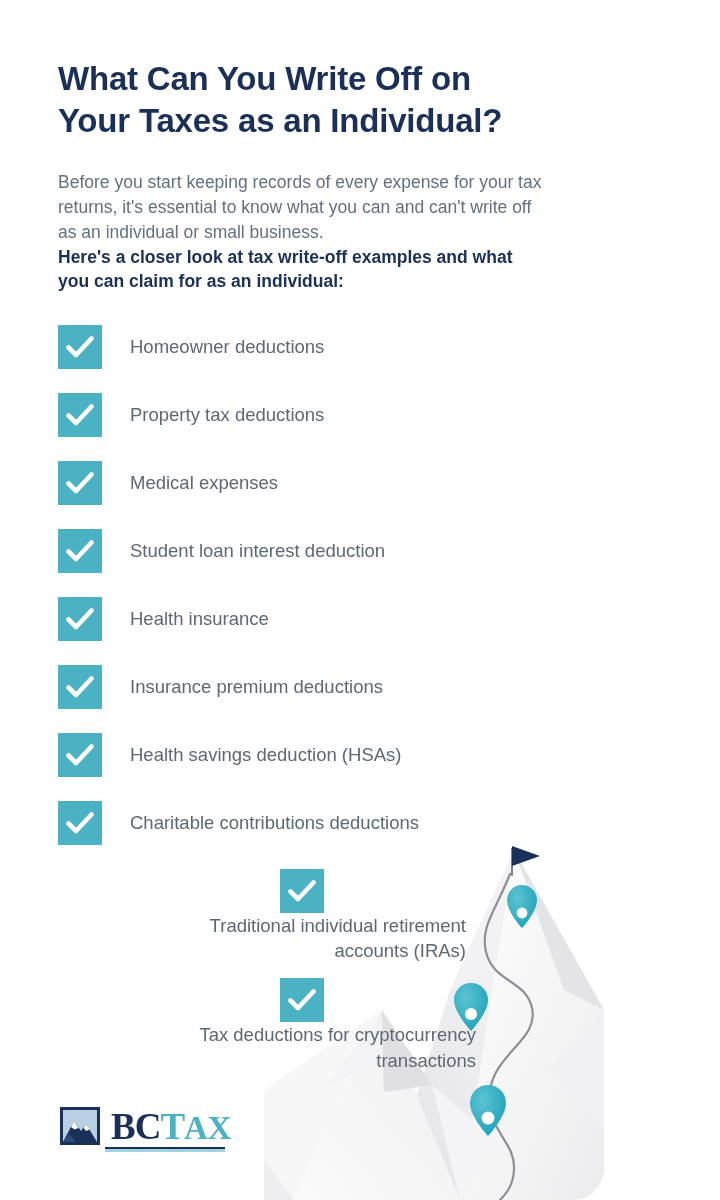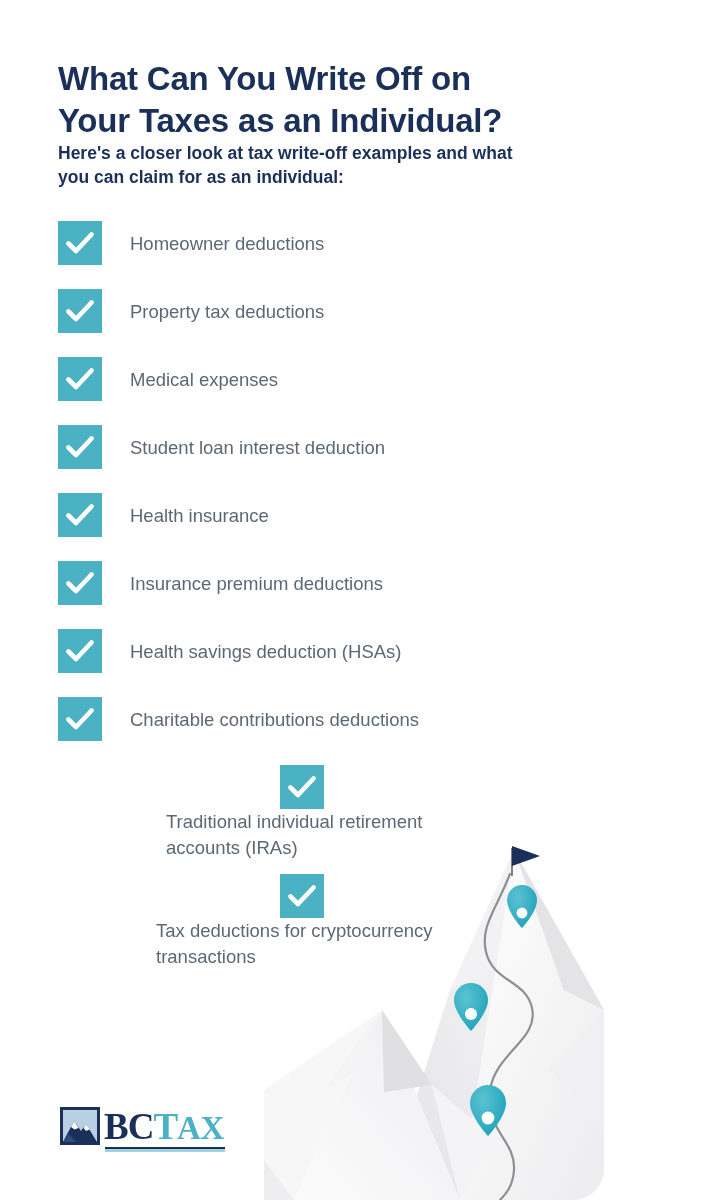--- a/index.html
+++ b/index.html
@@ -61,20 +61,21 @@
   
   #checklist {
     margin-top:32px;
     list-style:none;
   }
   .check-item {
     display:flex;
     align-items:center;
     min-height:44px;
     margin-bottom:24px;
+    text-align:right;
   }
   .check-item.two-line { margin-bottom:14px;flex-direction:column; }
 
   .checkbox {
     flex:0 0 auto;
     width:44px; height:44px;
     background:#4bb2c4;
     display:flex;
     align-items:center;
     justify-content:center;
@@ -98,21 +99,21 @@
   }
   .logo-row {
     display:flex;
     align-items:center;
   }
   #logo-mark {
     width:40px; height:38px;
     display:block;
   }
   #logo-wordmark {
-    margin-left:4px;
+    margin-left:11px;
     display:flex;
     align-items:baseline;
     font-family:"Liberation Serif", serif;
     line-height:1;
   }
   .logo-bc {
     color:#1b3058;
     font-size:37px;
     font-weight:bold;
     letter-spacing:-1px;
@@ -195,20 +196,21 @@
     <g>
       <path d="M206,263 a18,18 0 0 1 36,0 c0,14 -18,33 -18,33 s-18,-19 -18,-33 z" fill="url(#pinG)"></path>
       <circle cx="224" cy="278" r="6.4" fill="#ffffff"></circle>
     </g>
   </svg>
 
   <div id="content">
 
     <h1 id="page-title">What Can You Write Off on Your Taxes as an Individual?</h1>
 
+    <p id="intro-paragraph">Before you start keeping records of every expense for your tax returns, it's essential to know what you can and can't write off as an individual or small business.</p>
 
     <p id="section-subheading">Here's a closer look at tax write-off examples and what you can claim for as an individual:</p>
 
     <ul id="checklist">
 
       <li class="check-item">
         <span class="checkbox">
           <svg width="28" height="22" viewBox="0 0 28 22" aria-hidden="true">
             <path d="M2.5 11.5 L10 19 L25.5 2.5" fill="none" stroke="#ffffff" stroke-width="4.6" stroke-linecap="round" stroke-linejoin="round"></path>
           </svg>

